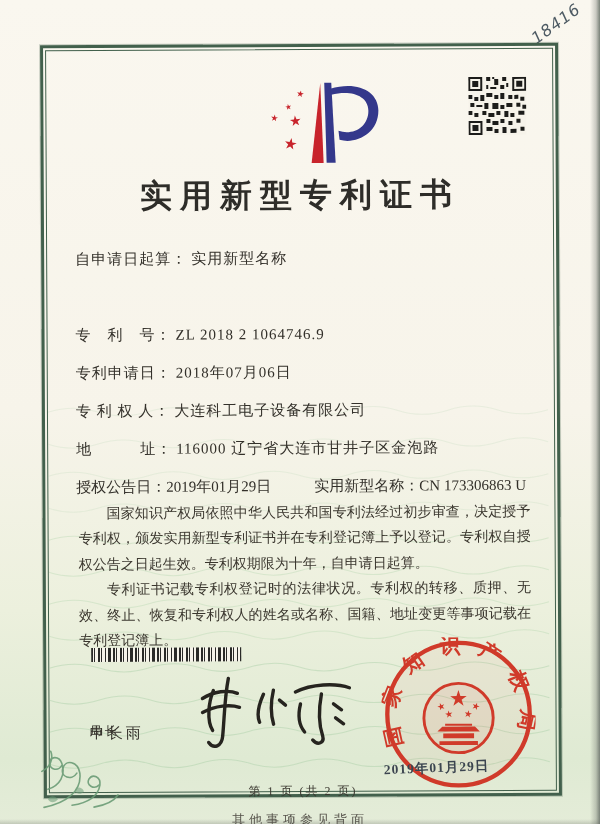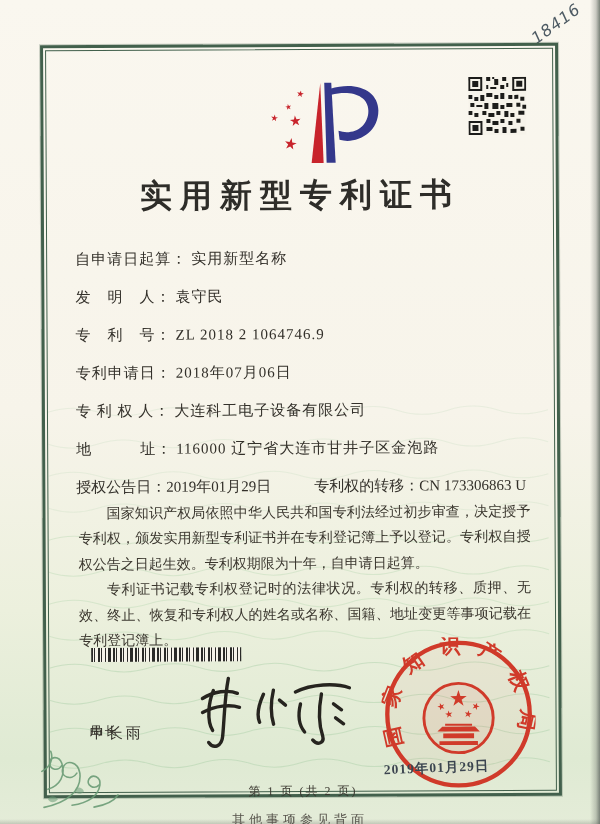--- a/index.html
+++ b/index.html
@@ -203,40 +203,37 @@
             <path d="M70,2 L77,2 L81,82 L72,82 Z"></path>
             <path d="M76,8 C102,0 124,10 124,30 C124,53 101,64 85,59 L84,50 C99,55 114,46 114,30 C114,14 95,9 77,14 Z"></path>
           </g>
         </svg>
 
         <div class="title">实用新型专利证书</div>
 
         <div class="field-row row-0">
           <span class="f-label">自申请日起算：</span><span class="f-value">实用新型名称</span>
         </div>
-        <div class="field-row row-1">
-          <span class="f-label">发　明　人：</span><span class="f-value">袁守民</span>
-        </div>
         <div class="field-row row-2">
           <span class="f-label">专　利　号：</span><span class="f-value">ZL 2018 2 1064746.9</span>
         </div>
         <div class="field-row row-3">
           <span class="f-label">专利申请日：</span><span class="f-value">2018年07月06日</span>
         </div>
         <div class="field-row row-4">
           <span class="f-label">专 利 权 人：</span><span class="f-value">大连科工电子设备有限公司</span>
         </div>
         <div class="field-row row-5">
           <span class="f-label">地　　　址：</span><span class="f-value">116000 辽宁省大连市甘井子区金泡路</span>
         </div>
 
         <div class="grant-row">
           <span class="f-label">授权公告日：</span><span class="f-value">2019年01月29日</span>
           <span class="grant-no">
-            <span class="f-label">专利权的转移：</span><span class="f-value">CN 173306863 U</span>
+            <span class="f-label">实用新型名称：</span><span class="f-value">CN 173306863 U</span>
           </span>
         </div>
 
         <div class="body-text">
           <p>国家知识产权局依照中华人民共和国专利法经过初步审查，决定授予专利权，颁发实用新型专利证书并在专利登记簿上予以登记。专利权自授权公告之日起生效。专利权期限为十年，自申请日起算。</p>
           <p>专利证书记载专利权登记时的法律状况。专利权的转移、质押、无效、终止、恢复和专利权人的姓名或名称、国籍、地址变更等事项记载在专利登记簿上。</p>
         </div>
 
         <div class="barcode"></div>
 

